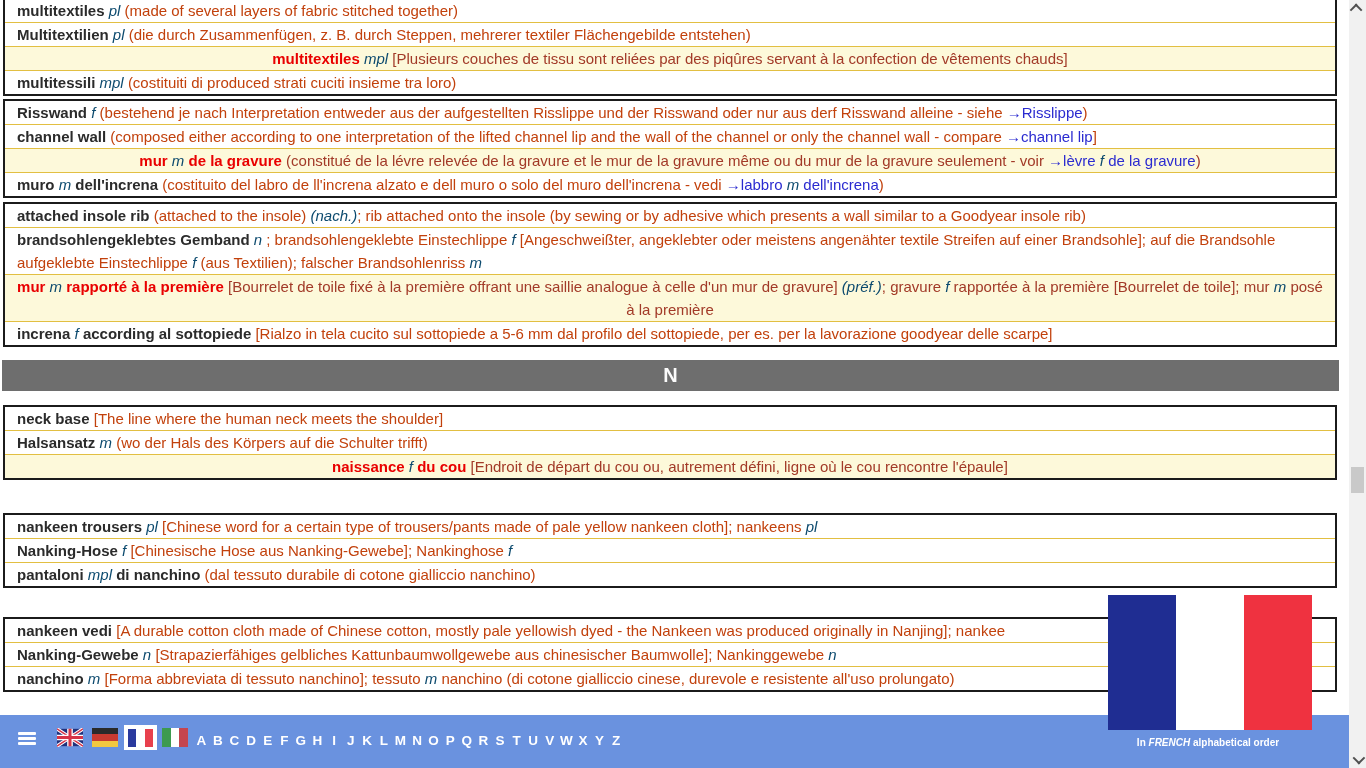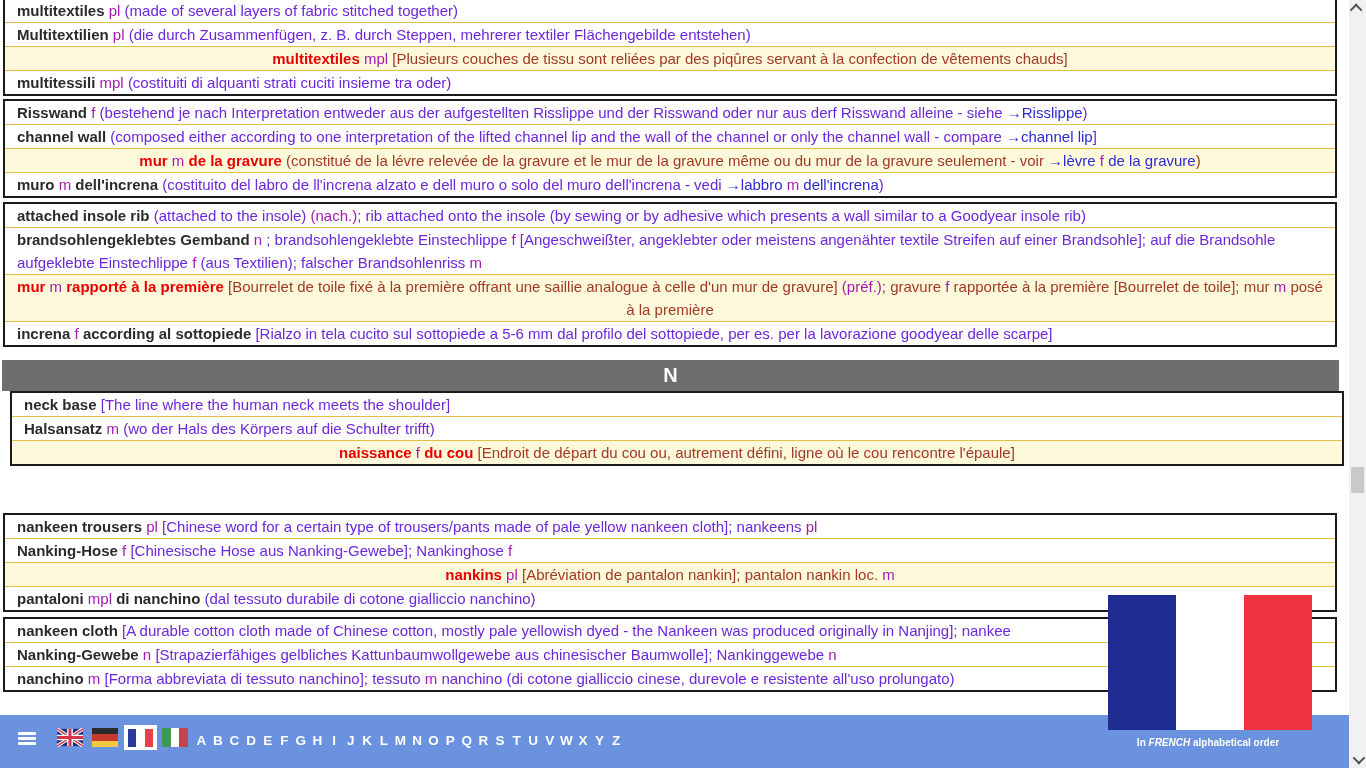--- a/index.html
+++ b/index.html
@@ -4,29 +4,29 @@
 <style>
   html,body{margin:0;padding:0;}
   body{width:1366px;height:768px;overflow:hidden;background:#ffffff;
        font-family:"Liberation Sans","DejaVu Sans",sans-serif;position:relative;}
   .page{position:absolute;inset:0;}
 
   
   .block{position:absolute;left:3px;width:1334px;background:#fff;
          border:2px solid #1b1b1b;box-sizing:border-box;}
   .b0{top:-3px;} .b1{top:99px;} .b2{top:202px;}
-  .b3{top:391px;margin-left:7px;} .b4{top:513px;} .b5{top:617px;}
+  .b3{top:405px;} .b4{top:513px;} .b5{top:617px;}
   .row{font-size:15px;line-height:23px;padding:0 12px;color:#1e1e1e;
        border-bottom:1px solid #e2bf42;}
   .row:last-child{border-bottom:none;}
   .row-fr{background:#fdf9da;text-align:center;}
   .seg-hw{font-weight:bold;color:#2b2b2b;}
   .seg-rhw{font-weight:bold;color:#e90000;}
-  .seg-g{color:#a21caf;}
-  .seg-t{color:#6d28d9;}
+  .seg-g{font-style:italic;color:#0c4a6e;}
+  .seg-t{color:#c2410c;}
   .seg-rt{color:#a23a28;}
   .seg-a{color:#2b2bd0;cursor:pointer;}
 
   
   .section-bar{position:absolute;left:2px;top:360px;width:1337px;height:31px;
                background:#6e6e6e;color:#fbfbfb;font-size:20px;font-weight:bold;
                text-align:center;line-height:31px;}
 
   
   .bottom-bar{position:absolute;left:0;top:715px;width:1349px;height:53px;
@@ -70,21 +70,21 @@
 </style>
 </head>
 <body>
 
 <div class="page">
 
   <div class="block b0">
       <div class="row row-en"><span class="seg-hw">multitextiles</span><span class="seg-g"> pl </span><span class="seg-t">(made of several layers of fabric stitched together)</span></div>
       <div class="row row-de"><span class="seg-hw">Multitextilien</span><span class="seg-g"> pl </span><span class="seg-t">(die durch Zusammenfügen, z. B. durch Steppen, mehrerer textiler Flächengebilde entstehen)</span></div>
       <div class="row row-fr"><span class="seg-rhw">multitextiles</span><span class="seg-g"> mpl </span><span class="seg-rt">[Plusieurs couches de tissu sont reliées par des piqûres servant à la confection de vêtements chauds]</span></div>
-      <div class="row row-it"><span class="seg-hw">multitessili</span><span class="seg-g"> mpl </span><span class="seg-t">(costituiti di alquanti strati cuciti insieme tra oder)</span></div>
+      <div class="row row-it"><span class="seg-hw">multitessili</span><span class="seg-g"> mpl </span><span class="seg-t">(costituiti di produced strati cuciti insieme tra loro)</span></div>
     </div>
   <div class="block b1">
       <div class="row row-de"><span class="seg-hw">Risswand</span><span class="seg-g"> f </span><span class="seg-t">(bestehend je nach Interpretation entweder aus der aufgestellten Risslippe und der Risswand oder nur aus derf Risswand alleine - siehe </span><span class="seg-a">→Risslippe</span><span class="seg-t">)</span></div>
       <div class="row row-en"><span class="seg-hw">channel wall</span><span class="seg-t"> (composed either according to one interpretation of the lifted channel lip and the wall of the channel or only the channel wall - compare </span><span class="seg-a">→channel lip</span><span class="seg-t">]</span></div>
       <div class="row row-fr"><span class="seg-rhw">mur</span><span class="seg-g"> m </span><span class="seg-rhw">de la gravure</span><span class="seg-rt"> (constitué de la lévre relevée de la gravure et le mur de la gravure même ou du mur de la gravure seulement - voir </span><span class="seg-a">→lèvre</span><span class="seg-g"> f </span><span class="seg-a">de la gravure</span><span class="seg-rt">)</span></div>
       <div class="row row-it"><span class="seg-hw">muro</span><span class="seg-g"> m </span><span class="seg-hw">dell'increna</span><span class="seg-t"> (costituito del labro de ll'increna alzato e dell muro o solo del muro dell'increna - vedi </span><span class="seg-a">→labbro</span><span class="seg-g"> m </span><span class="seg-a">dell'increna</span><span class="seg-t">)</span></div>
     </div>
   <div class="block b2">
       <div class="row row-en"><span class="seg-hw">attached insole rib</span><span class="seg-t"> (attached to the insole) </span><span class="seg-g">(nach.)</span><span class="seg-t">; rib attached onto the insole (by sewing or by adhesive which presents a wall similar to a Goodyear insole rib)</span></div>
       <div class="row row-de"><span class="seg-hw">brandsohlengeklebtes Gemband</span><span class="seg-g"> n </span><span class="seg-t">; brandsohlengeklebte Einstechlippe </span><span class="seg-g">f </span><span class="seg-t">[Angeschweißter, angeklebter oder meistens angenähter textile Streifen auf einer Brandsohle]; auf die Brandsohle aufgeklebte Einstechlippe </span><span class="seg-g">f </span><span class="seg-t">(aus Textilien); falscher Brandsohlenriss </span><span class="seg-g">m</span></div>
@@ -97,25 +97,24 @@
   </div>
 
   <div class="block b3">
       <div class="row row-en"><span class="seg-hw">neck base</span><span class="seg-t"> [The line where the human neck meets the shoulder]</span></div>
       <div class="row row-de"><span class="seg-hw">Halsansatz</span><span class="seg-g"> m </span><span class="seg-t">(wo der Hals des Körpers auf die Schulter trifft)</span></div>
       <div class="row row-fr"><span class="seg-rhw">naissance</span><span class="seg-g"> f </span><span class="seg-rhw">du cou</span><span class="seg-rt"> [Endroit de départ du cou ou, autrement défini, ligne où le cou rencontre l'épaule]</span></div>
     </div>
   <div class="block b4">
       <div class="row row-en"><span class="seg-hw">nankeen trousers</span><span class="seg-g"> pl </span><span class="seg-t">[Chinese word for a certain type of trousers/pants made of pale yellow nankeen cloth]; nankeens </span><span class="seg-g">pl</span></div>
       <div class="row row-de"><span class="seg-hw">Nanking-Hose</span><span class="seg-g"> f </span><span class="seg-t">[Chinesische Hose aus Nanking-Gewebe]; Nankinghose </span><span class="seg-g">f</span></div>
-      <div class="row row-fr"><span class="seg-rhw">nankins</span><span class="seg-g"> pl </span><span class="seg-rt">[Abréviation de pantalon nankin]; pantalon nankin loc. </span><span class="seg-g">m</span></div>
       <div class="row row-it"><span class="seg-hw">pantaloni</span><span class="seg-g"> mpl </span><span class="seg-hw">di nanchino</span><span class="seg-t"> (dal tessuto durabile di cotone gialliccio nanchino)</span></div>
     </div>
   <div class="block b5">
-      <div class="row row-en"><span class="seg-hw">nankeen cloth</span><span class="seg-t"> [A durable cotton cloth made of Chinese cotton, mostly pale yellowish dyed - the Nankeen was produced originally in Nanjing]; nankee</span></div>
+      <div class="row row-en"><span class="seg-hw">nankeen vedi</span><span class="seg-t"> [A durable cotton cloth made of Chinese cotton, mostly pale yellowish dyed - the Nankeen was produced originally in Nanjing]; nankee</span></div>
       <div class="row row-de"><span class="seg-hw">Nanking-Gewebe</span><span class="seg-g"> n </span><span class="seg-t">[Strapazierfähiges gelbliches Kattunbaumwollgewebe aus chinesischer Baumwolle]; Nankinggewebe </span><span class="seg-g">n</span></div>
       <div class="row row-it"><span class="seg-hw">nanchino</span><span class="seg-g"> m </span><span class="seg-t">[Forma abbreviata di tessuto nanchino]; tessuto </span><span class="seg-g">m </span><span class="seg-t">nanchino (di cotone gialliccio cinese, durevole e resistente all'uso prolungato)</span></div>
     </div>
 
   <div class="bottom-bar">
     <div class="hamburger">
       <div></div>
         <div></div>
         <div></div>
     </div>

